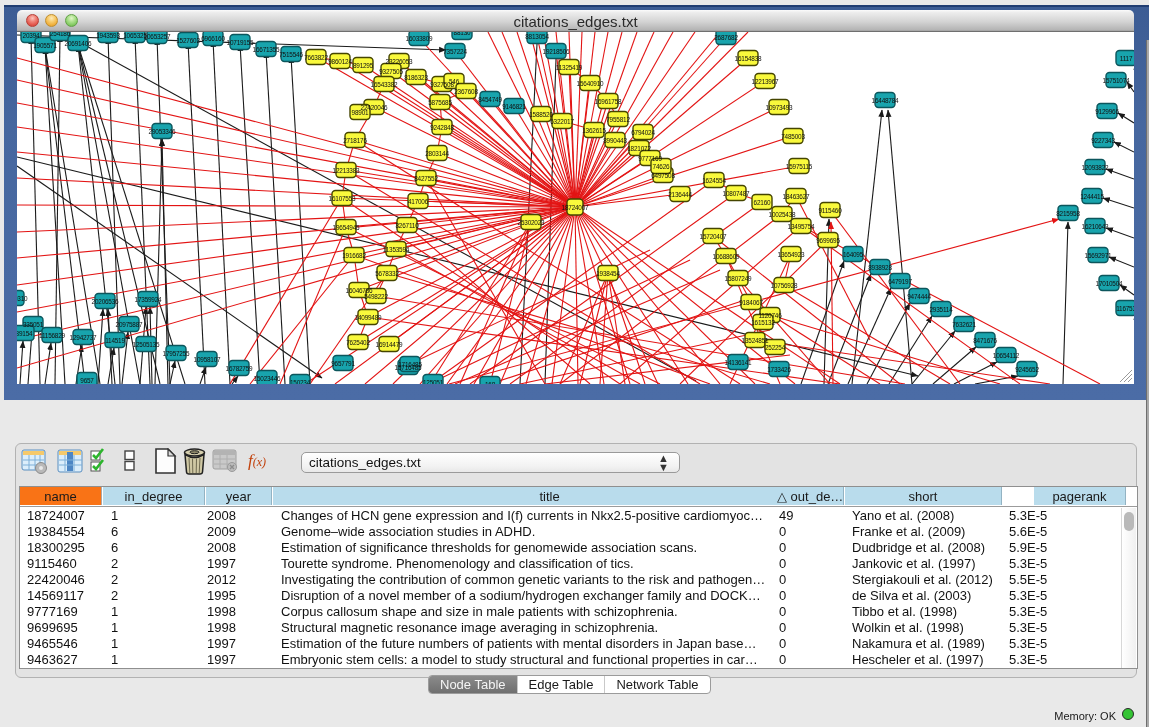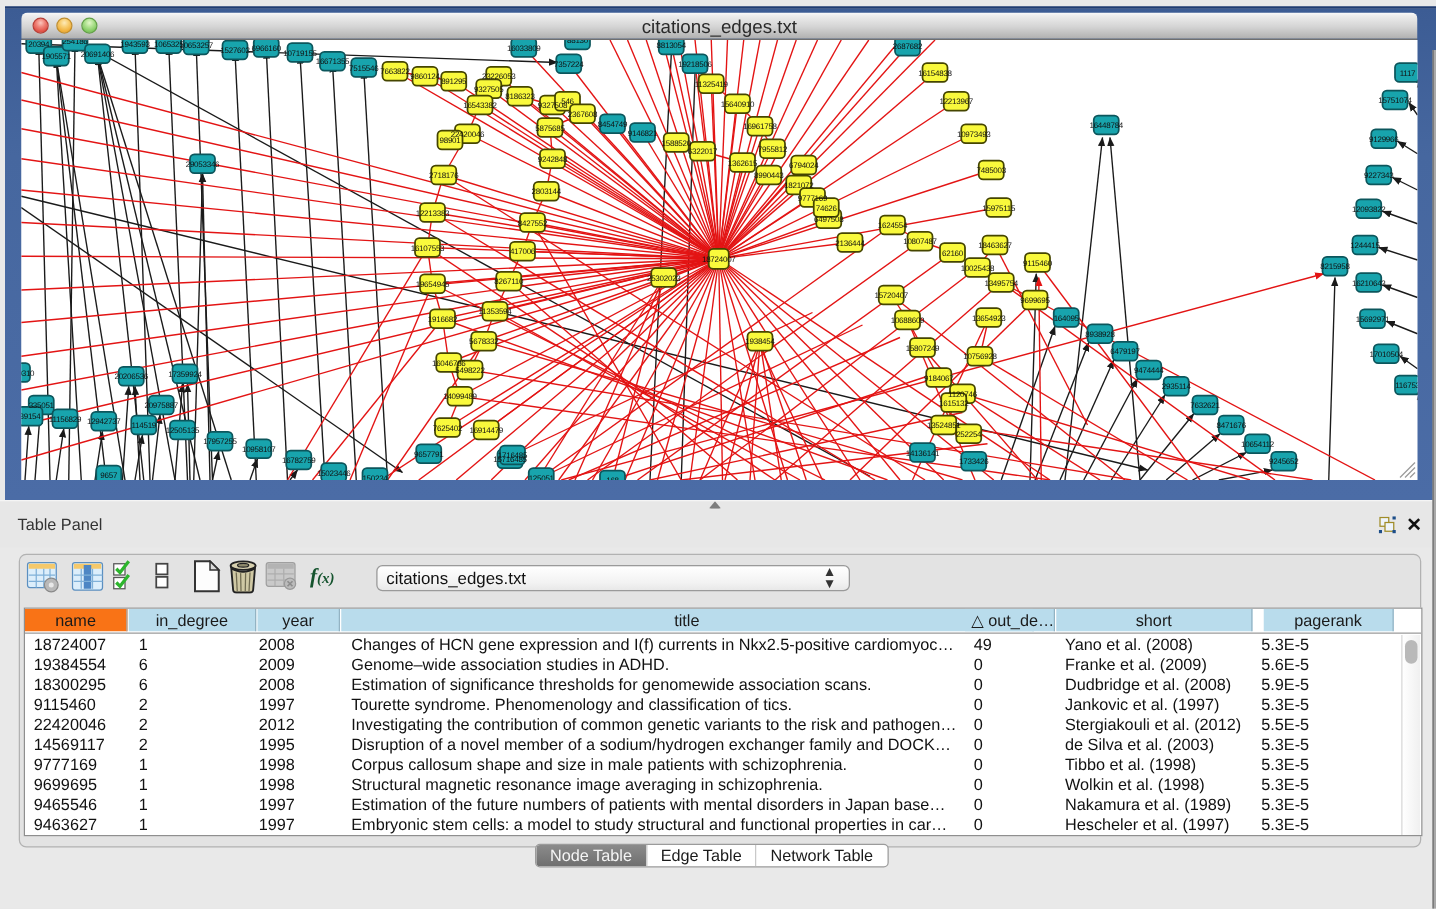--- a/index.html
+++ b/index.html
@@ -38,21 +38,21 @@
 
 #tbl{position:absolute;left:3px;top:42px;width:1119px;height:183px;background:#fff;border:1px solid #8f8f8f;overflow:hidden}
 #thead{position:absolute;left:0;top:0;width:1117px;height:20px;background:#fff;font-size:13px;color:#1a1a1a;border-bottom:1px solid #9b9b9b}
 #thead span{position:absolute;top:0;padding-top:2px;text-align:center;border-right:1px solid #93b3c3;height:18px;background:#b9dcec}
 #thead .h0{left:0;width:82px;background:#f97316;border-right:1px solid #aaa}
 #thead .h1{left:83px;width:102px}
 #thead .h2{left:186px;width:66px}
 #thead .h3{left:253px;width:554px}
 #thead .h4{left:752px;width:72px;text-align:right;padding-left:5px;white-space:nowrap;overflow:hidden}
 #thead .h5{left:825px;width:157px}
-#thead .h6{left:991px;width:104px}
+#thead .h6{left:1014px;width:92px}
 #tbody{position:absolute;left:0;top:21px;font-size:13px;color:#111}
 .tr{position:relative;height:16px;line-height:16px;white-space:nowrap}
 .tr span{position:absolute;top:0}
 .c0{left:7px}.c1{left:91px}.c2{left:187px}.c3{left:261px}.c4{left:759px}.c5{left:832px}.c6{left:989px}
 #vsb{position:absolute;right:1px;top:21px;width:15px;height:161px;background:linear-gradient(90deg,#ffffff,#f0f0f0);border-left:1px solid #d8d8d8}
 #vsb .th{position:absolute;left:2px;top:4px;width:10px;height:19px;background:#b9b9b9;border-radius:5px}
 
 #tabs{position:absolute;left:428px;top:275px;height:19px;display:flex;border:1px solid #9b9b9b;border-radius:4px;overflow:hidden;background:#fff;font-size:13px}
 #tabs .tab{padding:0 11px;line-height:17px;color:#1a1a1a}
 #tabs .sel{background:linear-gradient(180deg,#8b8b8b,#6f6f6f);color:#f5f5f5}
@@ -607,32 +607,20 @@
 <text x="608" y="275.5" fill="#111">1938454</text>
 </g>
 <g stroke="#9a9a9a" stroke-width="1">
         <line x1="1120" y1="382" x2="1132" y2="370"></line>
         <line x1="1124" y1="382" x2="1132" y2="374"></line>
         <line x1="1128" y1="382" x2="1132" y2="378"></line>
       </g>
 </svg>
 <div id="rstrip"></div>
 <div id="tp">
- <div id="tph">
-        <span class="t">Table Panel</span>
-   <div id="divarrow"></div>
-   <svg id="fico" viewBox="0 0 14 14">
-          <rect x="1" y="1" width="7" height="7" fill="#eef4fb" stroke="#a08c28"></rect>
-          <rect x="5" y="5" width="7" height="7" fill="#eef4fb" stroke="#a08c28"></rect>
-          <rect x="11" y="0" width="2.6" height="2.6" fill="#1d4e89"></rect>
-          <rect x="0" y="11" width="2.6" height="2.6" fill="#1d4e89"></rect>
-          <rect x="11" y="11" width="2.6" height="2.6" fill="#1d4e89"></rect>
-        </svg>
-   <div id="xico">✕</div>
- </div>
  <div id="panel">
    <div id="tbar">
 
 <svg class="ic" style="left:5px" width="27" height="27" viewBox="0 0 27 27">
  <rect x="1" y="2" width="23" height="20" rx="2" fill="#dceefb" stroke="#5b8fc0"></rect>
  <rect x="2" y="3" width="21" height="4" fill="#f5c96b"></rect>
  <g stroke="#7fb0d8" stroke-width="1">
               <line x1="2" y1="12" x2="23" y2="12"></line>
               <line x1="2" y1="17" x2="23" y2="17"></line>
               <line x1="8" y1="7" x2="8" y2="22"></line>
@@ -683,21 +671,21 @@
  <rect x="2" y="3" width="21" height="4" fill="#b3b3b3"></rect>
  <g stroke="#aeaeae" stroke-width="1">
               <line x1="2" y1="11" x2="23" y2="11"></line>
               <line x1="2" y1="16" x2="23" y2="16"></line>
               <line x1="8" y1="7" x2="8" y2="21"></line>
               <line x1="15" y1="7" x2="15" y2="21"></line>
             </g>
  <circle cx="20" cy="19" r="4.5" fill="#bcbcbc" stroke="#9a9a9a"></circle>
  <path d="M18 17 L22 21 M22 17 L18 21" stroke="#8d8d8d" stroke-width="1.4"></path>
 </svg>
-<div class="ic" style="left:232px;top:7px;font-family:'Liberation Serif',serif;font-style:italic;font-weight:bold;font-size:17px;color:#14532d">f<span style="font-size:12px">(x)</span></div>
+<div class="ic" style="left:232px;top:7px;font-family:'Liberation Serif',serif;font-style:italic;font-weight:normal;font-size:17px;color:#c2410c">f<span style="font-size:12px">(x)</span></div>
 
      <div id="dd">citations_edges.txt<span class="ar">▲<br>▼</span></div>
    </div>
    <div id="tbl">
      <div id="thead">
        <span class="h0">name</span>
             <span class="h1">in_degree</span>
             <span class="h2">year</span>
        <span class="h3">title</span>
             <span class="h4">△ out_de…</span>
@@ -801,13 +789,17 @@
           </div>
    </div>
  </div>
  <div id="tabs">
    <div class="tab sel">Node Table</div>
         <div class="sep"></div>
    <div class="tab">Edge Table</div>
         <div class="sep"></div>
    <div class="tab">Network Table</div>
  </div>
+ <div id="mem">
+        <span class="t">Memory: OK</span>
+        <span class="dot"></span>
+      </div>
 </div>
 </div>
 </body></html>

